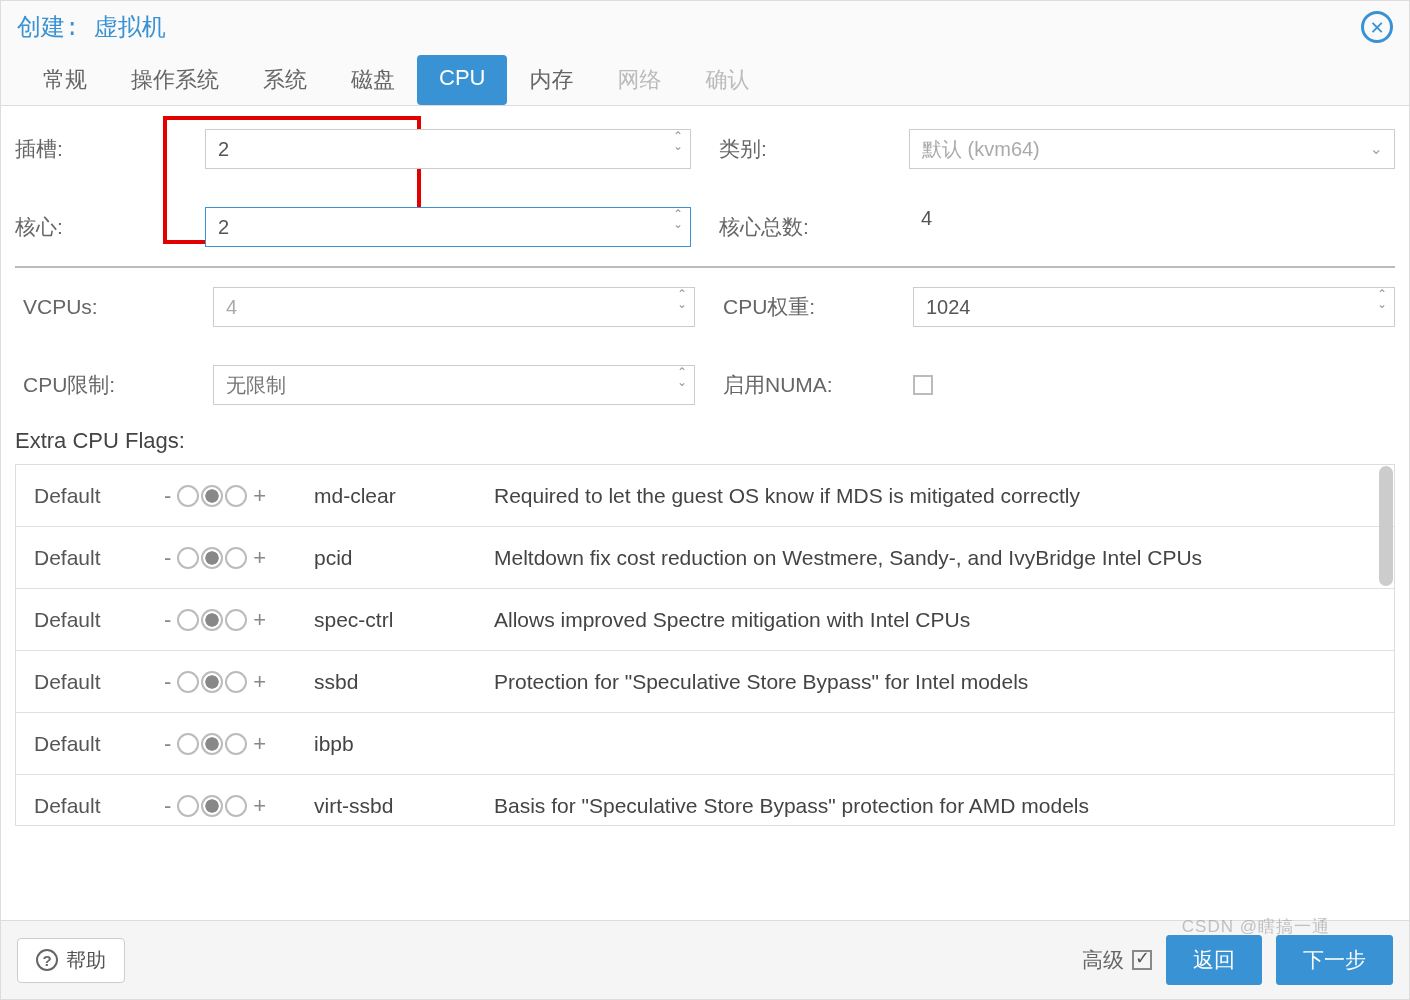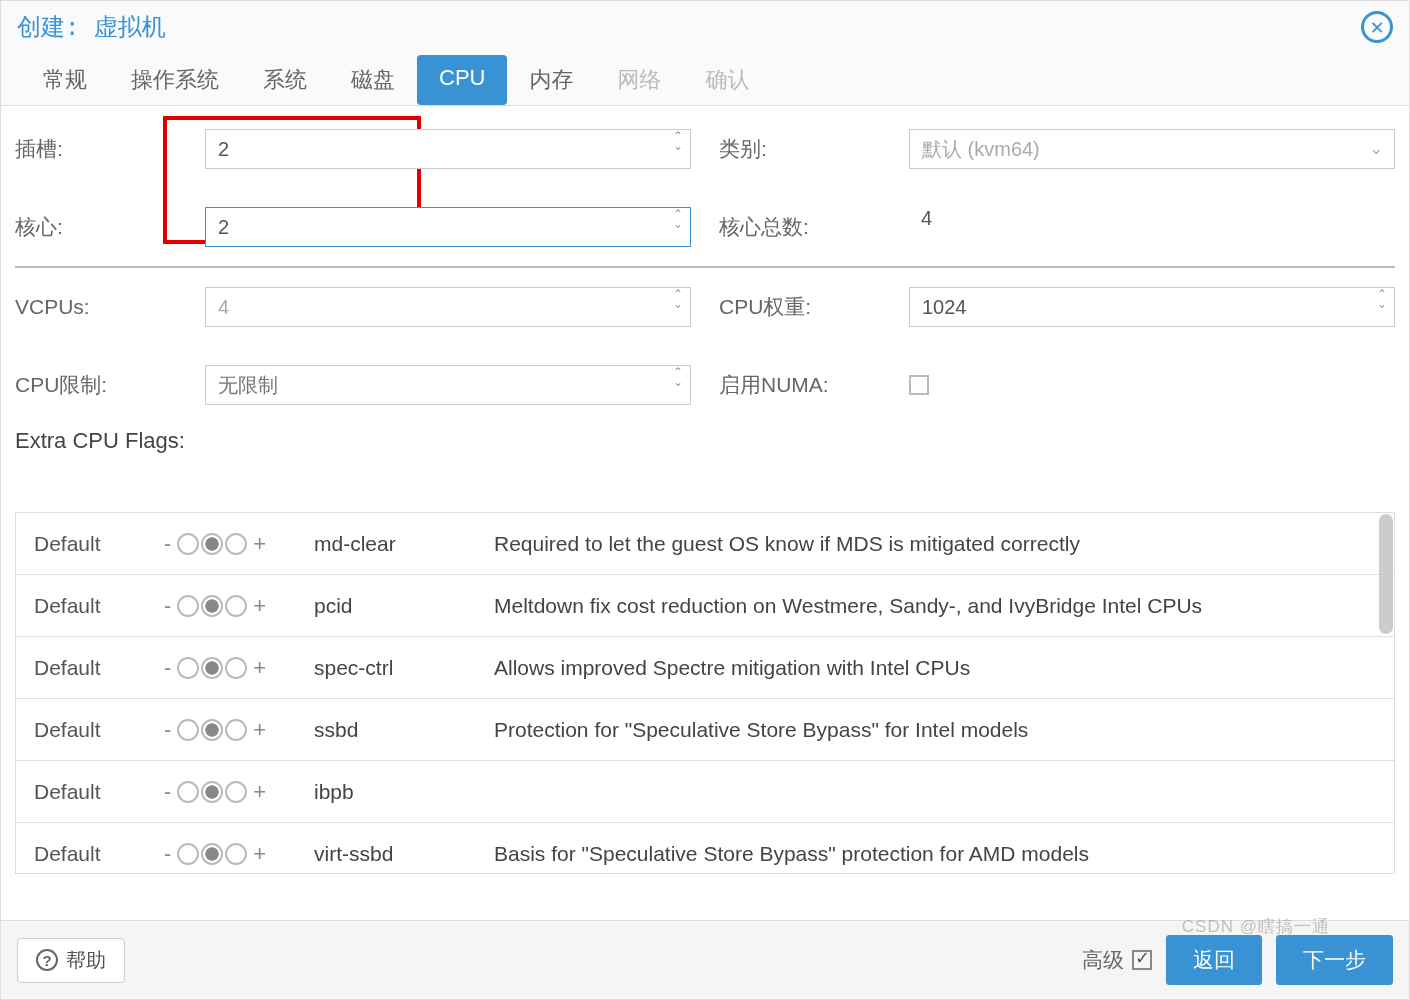--- a/index.html
+++ b/index.html
@@ -19,21 +19,21 @@
 .form-input { flex: 1; position: relative; }
 .input-box { width: 100%; height: 40px; border: 1px solid #ccc; padding: 0 36px 0 12px; font-size: 20px; color: #555; background: #fff; outline: none; }
 .input-box.placeholder { color: #aaa; }
 .input-box.focused { border-color: #3892d4; }
 .input-box.readonly { border: none; background: transparent; }
 .spinner-arrows { position: absolute; right: 8px; top: 2px; display: flex; flex-direction: column; line-height: 10px; font-size: 12px; color: #999; }
 .spinner-arrows span { cursor: pointer; }
 .select-arrow { position: absolute; right: 12px; top: 10px; color: #aaa; font-size: 16px; }
 .red-box { position: absolute; border: 4px solid #e30000; pointer-events: none; }
 .divider { height: 2px; background: #bbb; margin: 14px 0; }
-.section2 { position: relative; }
+.section2 { position: relative; margin-left: 8px; }
 .flags-title { font-size: 22px; color: #444; margin: 18px 0 10px 0; }
 .flags-container { border: 1px solid #ddd; height: 362px; overflow-y: auto; position: relative; }
 .flag-row { display: flex; align-items: center; padding: 14px 18px; border-bottom: 1px solid #e0e0e0; min-height: 62px; }
 .flag-default { width: 130px; color: #555; font-size: 21px; }
 .flag-toggle { width: 150px; display: flex; align-items: center; gap: 6px; color: #888; font-size: 22px; }
 .tristate { display: flex; gap: 2px; }
 .tristate-dot { width: 22px; height: 22px; border: 2px solid #bbb; border-radius: 50%; background: #fff; }
 .tristate-dot.mid { background: radial-gradient(circle, #888 0%, #888 50%, #fff 55%); }
 .flag-name { width: 180px; color: #444; font-size: 21px; }
 .flag-desc { flex: 1; color: #444; font-size: 21px; line-height: 1.3; }
@@ -41,21 +41,21 @@
 .footer { border-top: 1px solid #ddd; background: #f5f5f5; padding: 14px 16px; display: flex; justify-content: space-between; align-items: center; }
 .help-btn { display: flex; align-items: center; gap: 8px; border: 1px solid #ccc; background: #fff; padding: 8px 18px; border-radius: 4px; font-size: 20px; color: #555; cursor: pointer; }
 .help-icon { width: 22px; height: 22px; border: 2px solid #666; border-radius: 50%; display: flex; align-items: center; justify-content: center; font-size: 15px; font-weight: bold; color: #666; }
 .footer-right { display: flex; align-items: center; gap: 14px; }
 .advanced { display: flex; align-items: center; gap: 8px; color: #666; font-size: 21px; }
 .checkbox { width: 20px; height: 20px; border: 2px solid #888; position: relative; }
 .checkbox.checked::after { content: "✓"; position: absolute; top: -5px; left: 1px; color: #555; font-size: 18px; }
 .checkbox.unchecked-numa { border-color: #bbb; }
 .btn { padding: 10px 26px; border: 1px solid #3892d4; background: #3892d4; color: #fff; font-size: 21px; border-radius: 3px; cursor: pointer; }
 .watermark { position: absolute; right: 80px; bottom: 62px; color: rgba(140,140,140,0.5); font-size: 17px; pointer-events: none; letter-spacing: 1px; }
-.flags-outer { position: relative; margin-top: 48px; }
+.flags-outer { position: relative; }
 </style>
 </head>
 <body>
 
 <div class="dialog">
 
   <div class="titlebar">
     <div class="titlebar-title">创建: 虚拟机</div>
     <div class="close-btn">
       <span>✕</span>

